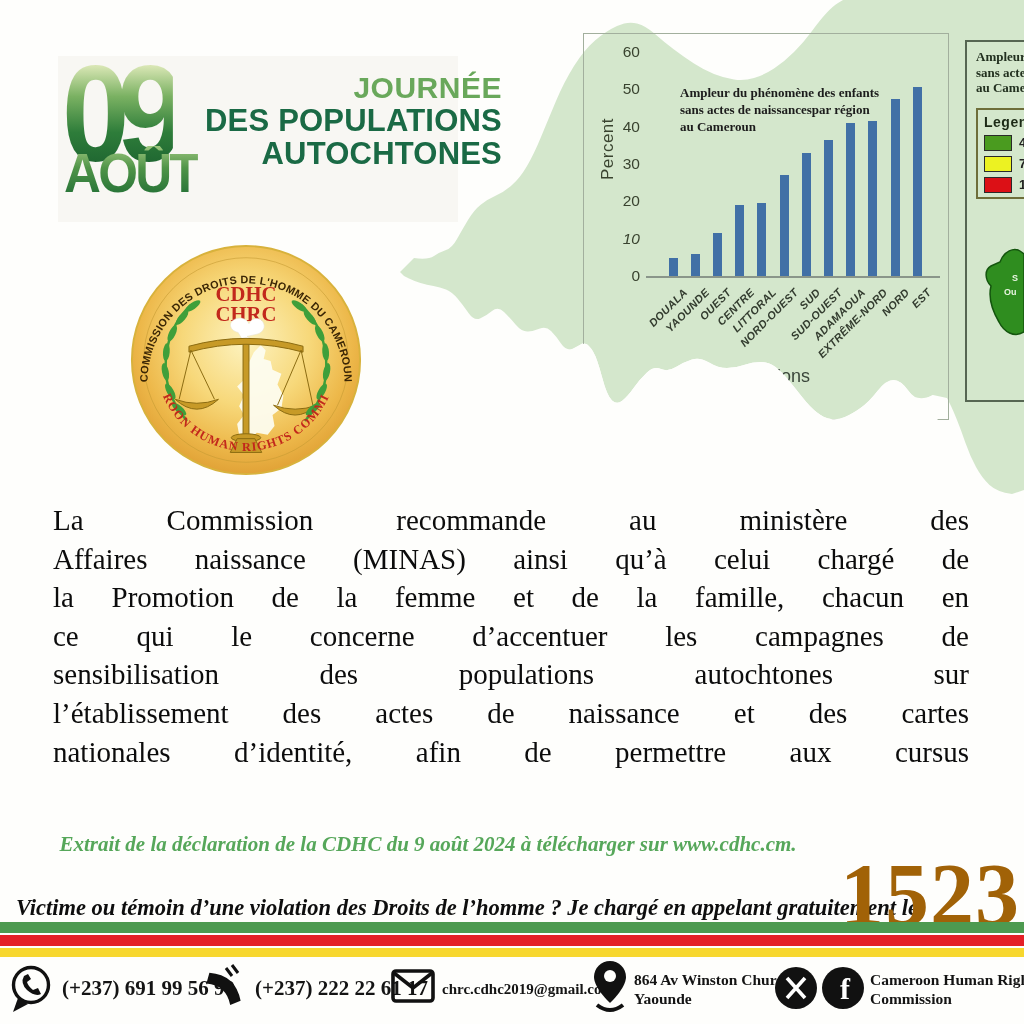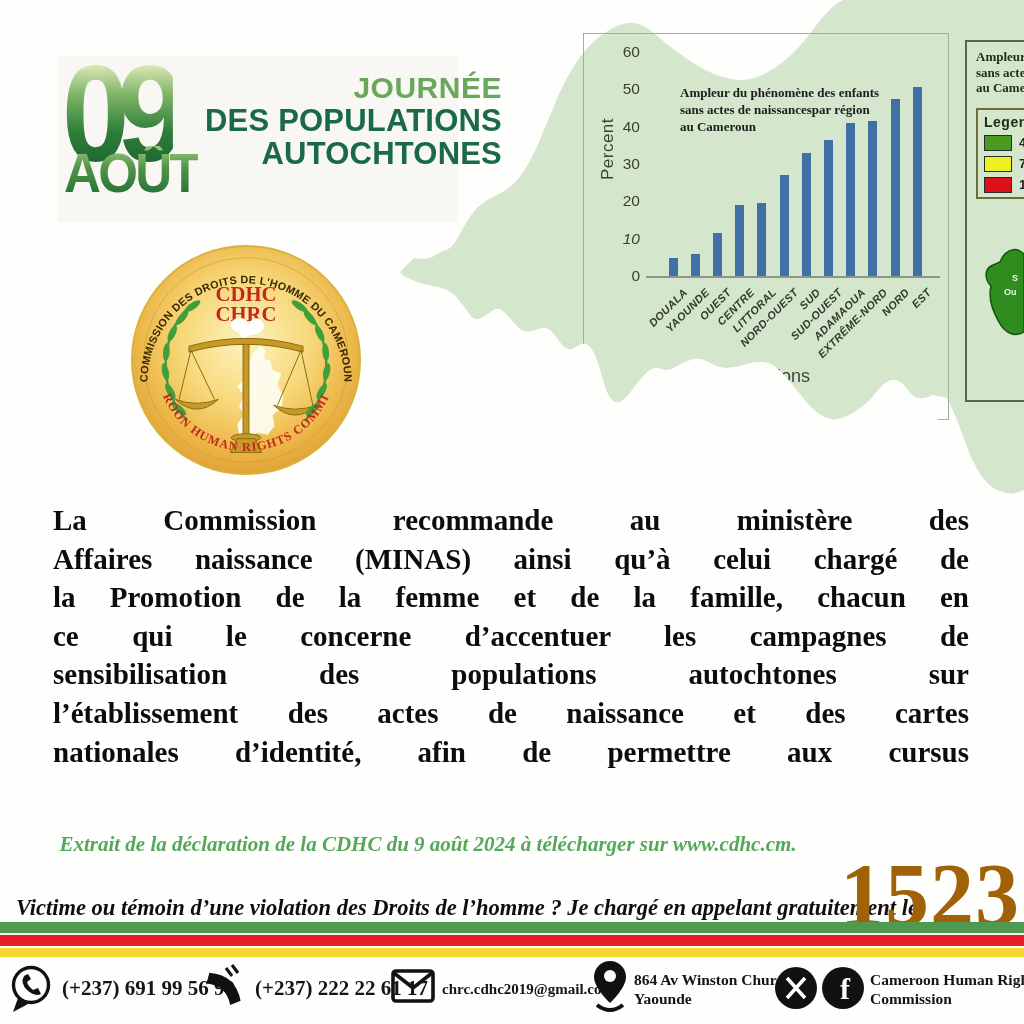--- a/index.html
+++ b/index.html
@@ -16,21 +16,21 @@
   #date-month{left:64px;top:146px;font-size:55px;font-weight:bold;letter-spacing:-3px;
     transform:scaleX(.93);transform-origin:left top;
     background:linear-gradient(180deg,#9ec77f 0%,#4f9448 40%,#1d6b33 100%);
     -webkit-background-clip:text;background-clip:text;color:transparent;line-height:1;}
   #title-block{left:205px;top:71px;line-height:33px;text-align:right;}
   .title-l1{font-size:30px;font-weight:bold;color:#69a85b;letter-spacing:.5px;}
   .title-l{font-size:31px;font-weight:bold;color:#1a6a45;letter-spacing:.2px;}
 
   
   #body-text{left:53px;top:501px;width:916px;font-family:"Liberation Serif",serif;
-    font-weight:bold;font-size:29px;color:#0c0c0c;}
+    font-weight:normal;font-size:29px;color:#0c0c0c;}
   #body-text .jline{text-align:justify;text-align-last:justify;line-height:38.6px;white-space:normal;}
   #extract-line{left:0;top:832px;width:856px;text-align:center;font-family:"Liberation Serif",serif;
     font-style:italic;font-weight:bold;font-size:21px;color:#56a75a;}
 
   
   #hotline-text{left:16px;top:895px;font-family:"Liberation Serif",serif;font-style:italic;
     font-weight:bold;font-size:22.5px;color:#0e0e0e;white-space:nowrap;}
   #hotline-number{left:834px;top:851px;width:186px;text-align:right;font-family:"Liberation Serif",serif;
     font-weight:bold;font-size:88px;line-height:1;color:#a16207;letter-spacing:1px;}
   .stripe{left:0;width:1024px;}

